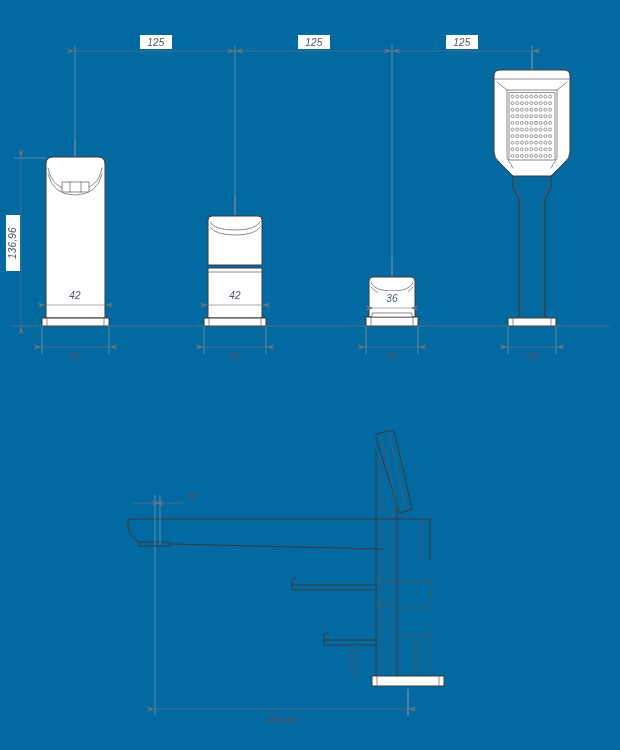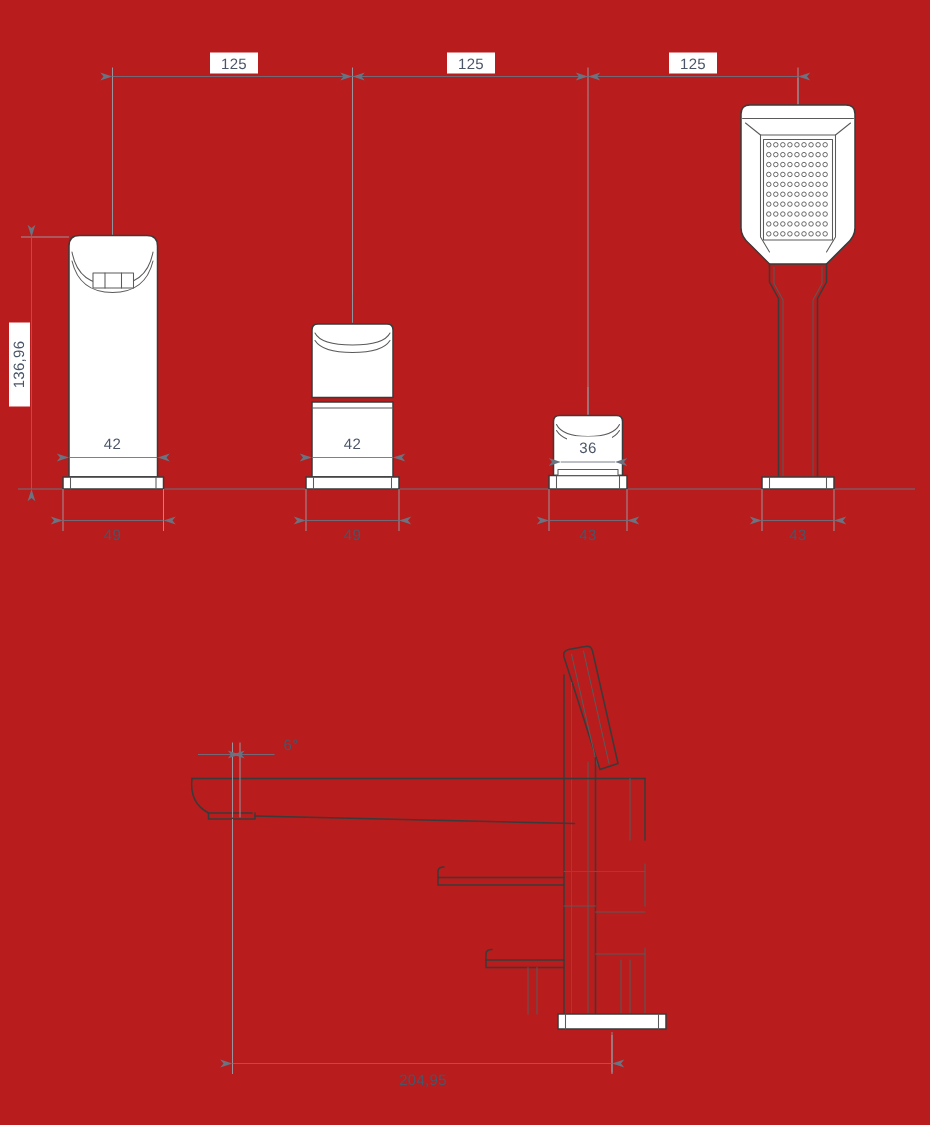--- a/index.html
+++ b/index.html
@@ -4,23 +4,24 @@
 <style>
   html, body {
     margin: 0;
     padding: 0;
     background: #ffffff;
   }
   #sheet {
     position: relative;
     width: 620px;
     height: 750px;
-    background: #b91c1c;
+    background: #0369a1;
     overflow: hidden;
     font-family: "Liberation Sans", sans-serif;
+    font-style: italic;
   }
   #sheet svg {
     position: absolute;
     top: 0;
     left: 0;
     width: 620px;
     height: 750px;
   }
   .dim-text {
     font-family: "Liberation Sans", sans-serif;

